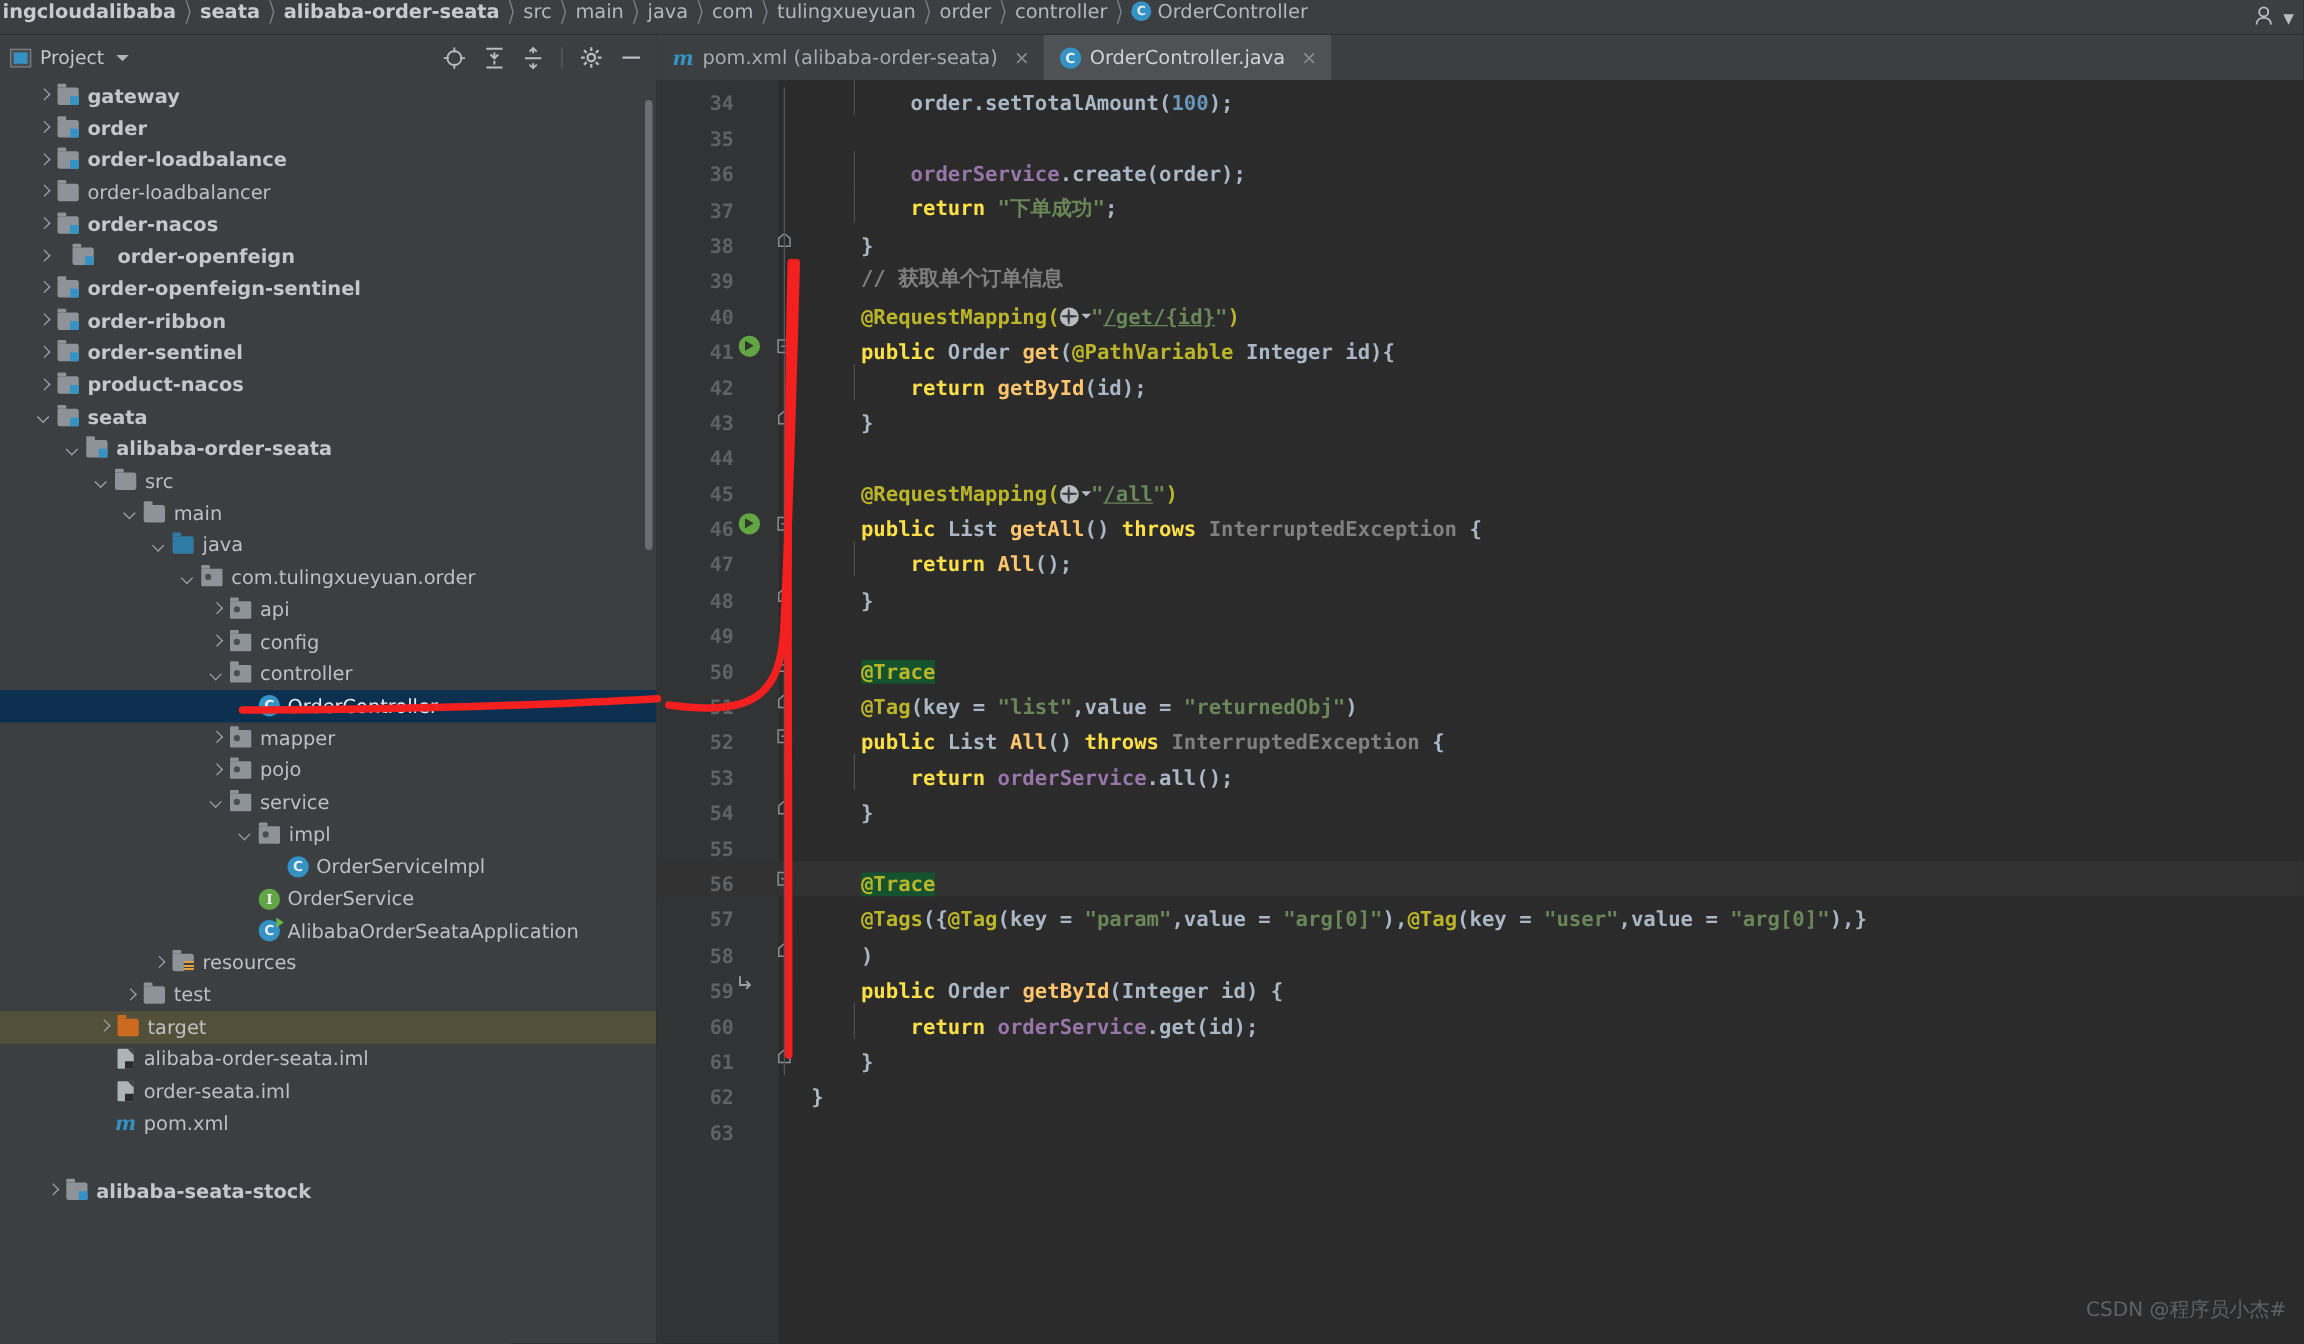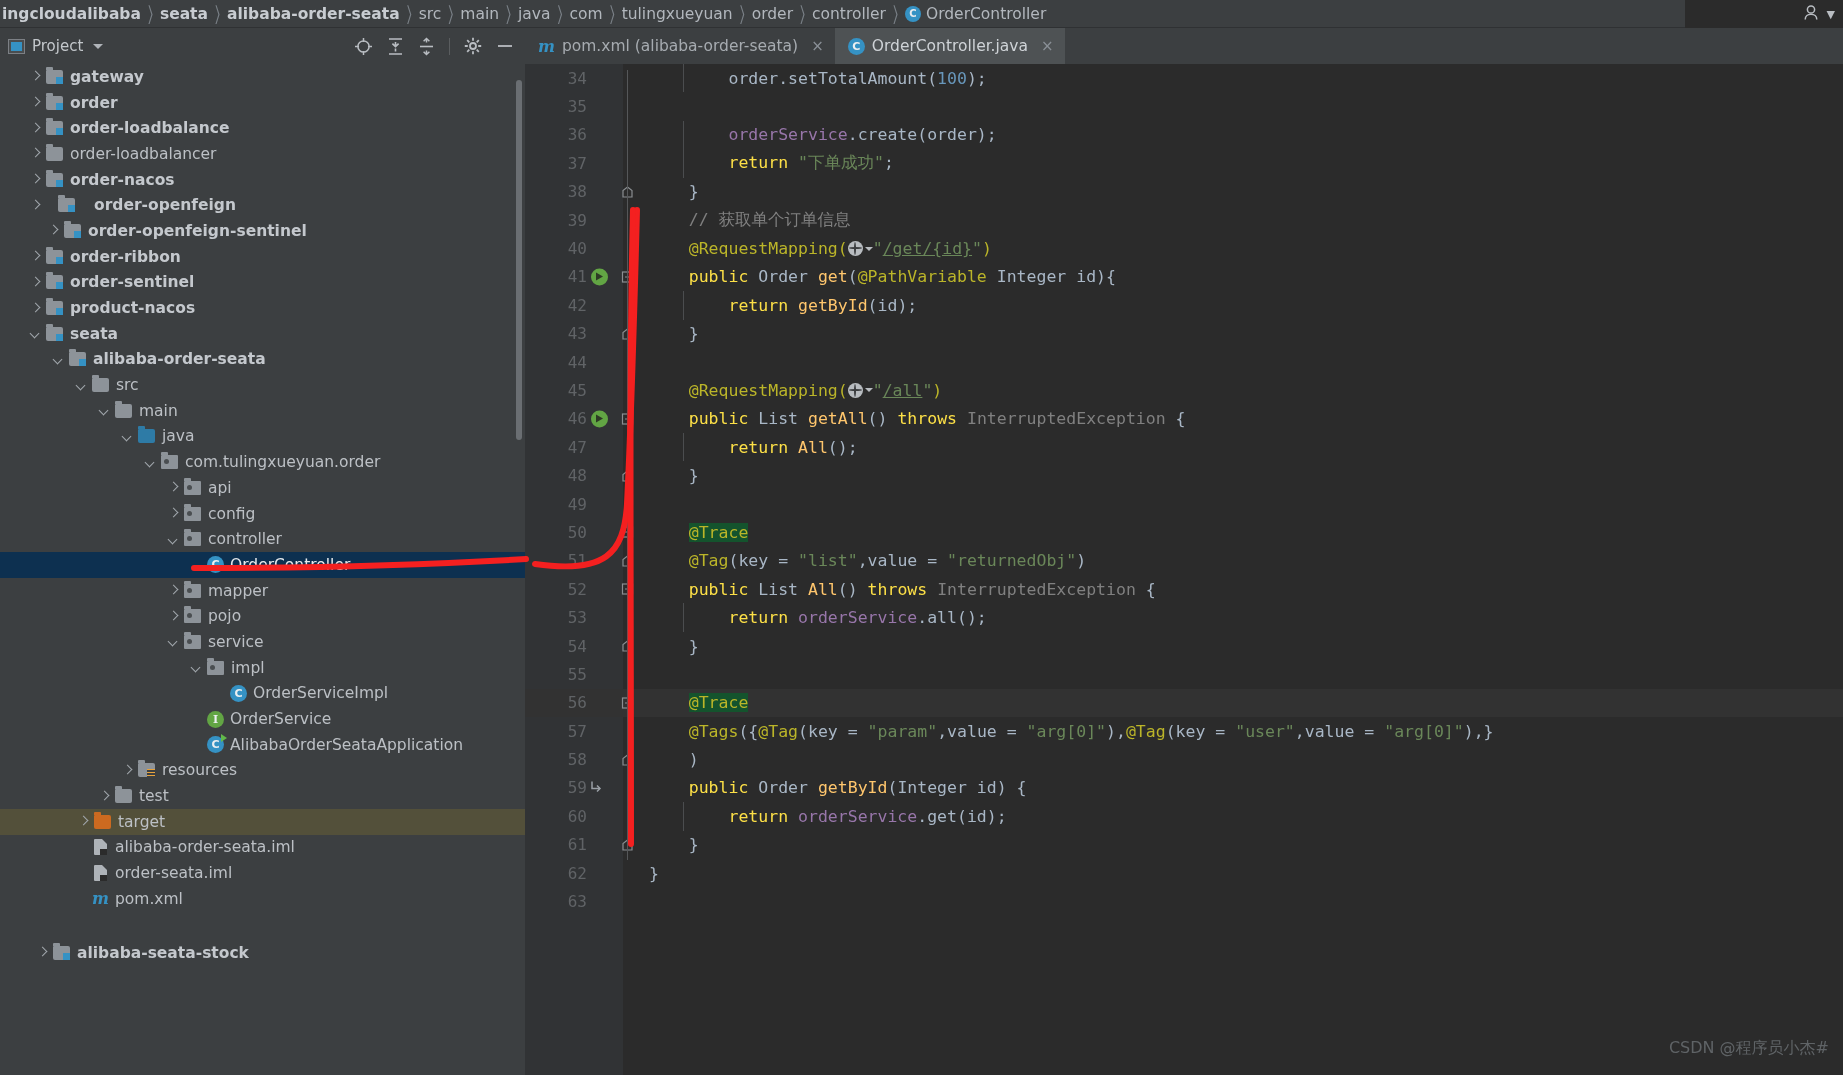--- a/index.html
+++ b/index.html
@@ -6,23 +6,23 @@
   html, body {
     width: 1843px; height: 1075px;
     background: #2b2b2b;
     font-family: "DejaVu Sans", sans-serif;
     overflow: hidden;
   }
   body { position: relative; }
 
   
   .breadcrumb-bar {
-    position: absolute; left: 0; top: 0; width: 1685px; height: 28px;
+    position: absolute; left: 0; top: 0; width: 1843px; height: 28px;
     background: #3c3f41;
-    display: flex; align-items: center;
+    display: flex; align-items: flex-start;
     padding-left: 2px;
     border-bottom: 1px solid #2f3133;
   }
   .crumb {
     display: flex; align-items: center;
     font-size: 15.5px; color: #b2b7bd;
     white-space: nowrap;
   }
   .crumb.bold { font-weight: bold; color: #c8ccd1; }
   .crumb-sep {
@@ -176,23 +176,24 @@
   .editor {
     position: absolute; left: 525px; top: 64px; width: 1318px; height: 1011px;
     background: #2b2b2b;
   }
   .gutter {
     position:absolute; left:0; top:0; width:98px; height:100%;
     background:#313335;
   }
   .code-area { position:absolute; left:0; top:0; width:100%; height:100%; }
   .cl {
-    position:relative; height:28.4px; display:flex; align-items:center;
+    position:relative; height:28.4px; display:flex; align-items:flex-end;
     font-family:"DejaVu Sans Mono", monospace; font-size:16.5px;
     white-space:pre;
+    font-weight:bold;
   }
   .cl.current { background:#323232; }
   .lnum {
     position:absolute; left:0; width:62px; text-align:right;
     color:#606366; font-family:"DejaVu Sans Mono", monospace; font-size:16px;
   }
   .ctext { margin-left:124px; }
 
   .gut-run {
     position:absolute; left:66px; width:17px; height:17px; border-radius:50%;
@@ -401,21 +402,21 @@
     <div class="row bold" style="padding-left: 29px;">
       <span class="arrow "></span>
       <span class="ficon f-module"></span>
       <span class="label">order-nacos</span>
     </div>
     <div class="row bold" style="padding-left: 29px; gap: 12px;">
       <span class="arrow "></span>
       <span class="ficon f-module"></span>
       <span class="label">order-openfeign</span>
     </div>
-    <div class="row bold" style="padding-left: 47px;">
+    <div class="row bold" style="padding-left: 29px;">
       <span class="arrow "></span>
       <span class="ficon f-module"></span>
       <span class="label">order-openfeign-sentinel</span>
     </div>
     <div class="row bold" style="padding-left: 29px;">
       <span class="arrow "></span>
       <span class="ficon f-module"></span>
       <span class="label">order-ribbon</span>
     </div>
     <div class="row bold" style="padding-left: 29px;">

